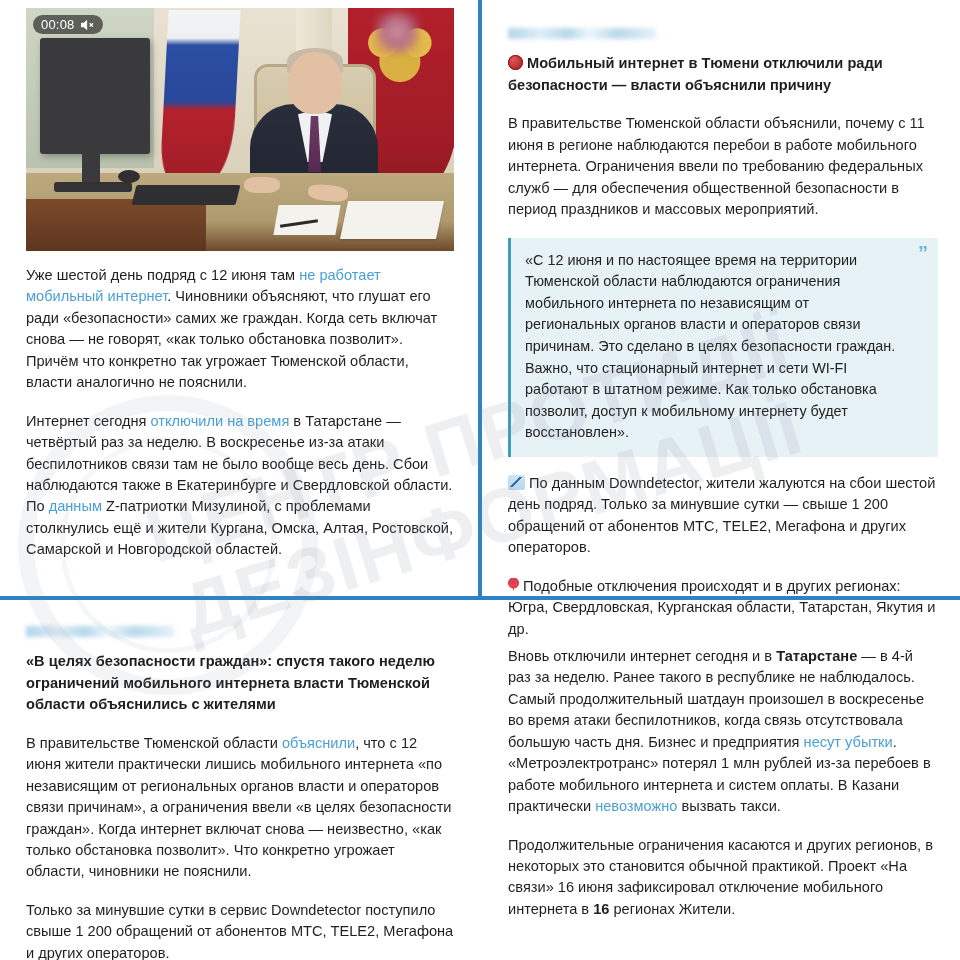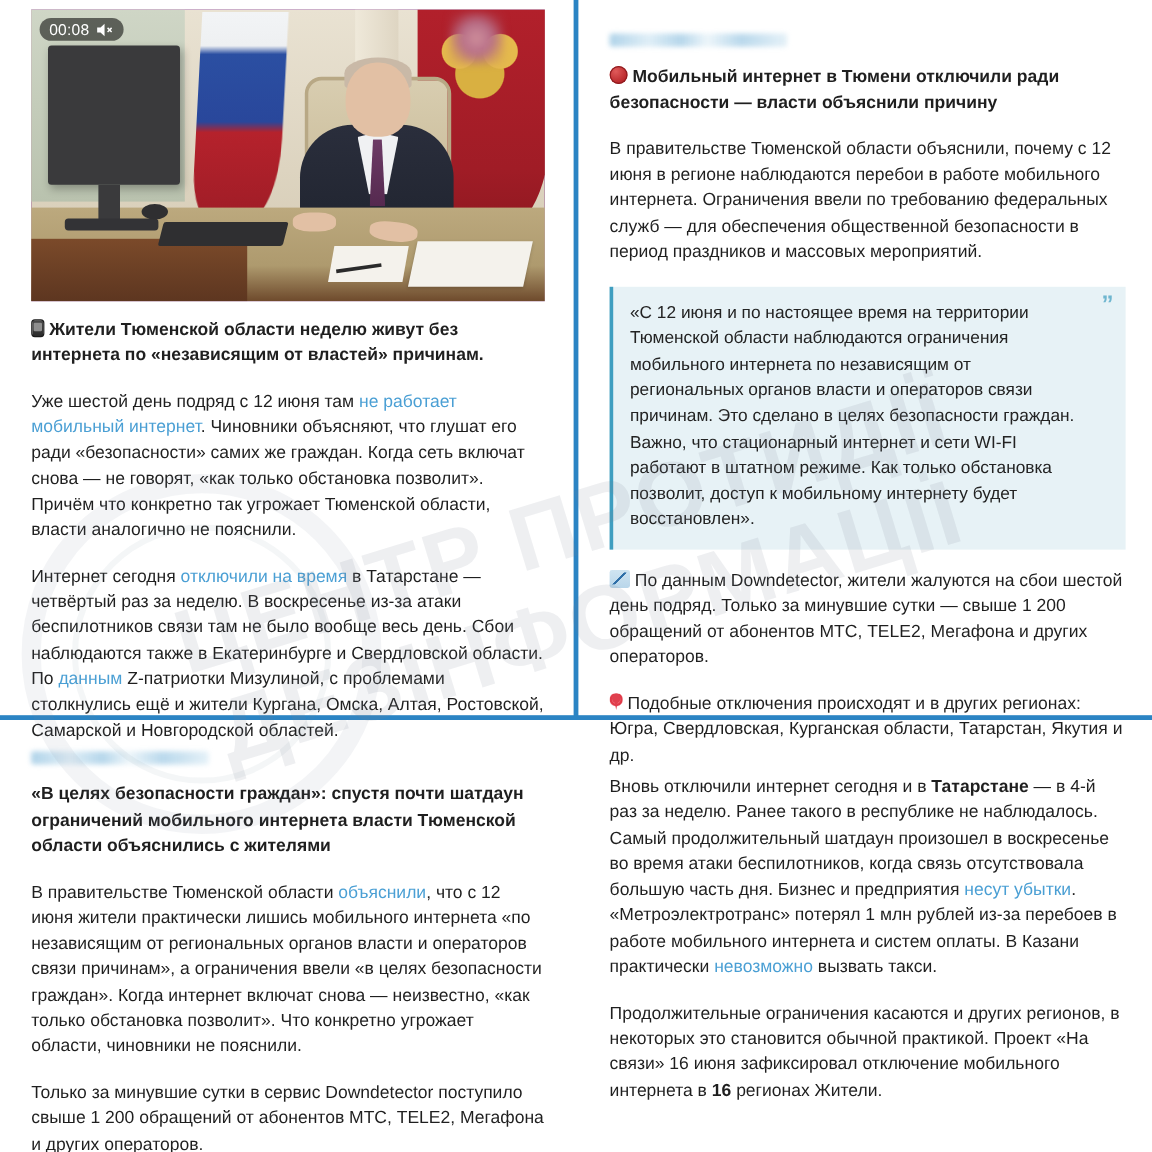--- a/index.html
+++ b/index.html
@@ -115,21 +115,21 @@
     filter: blur(2.2px);
     margin-bottom: 8px;
   }
 
   
   .video-wrap {
     position: relative;
     width: 428px; height: 243px;
     margin: 8px 0 0 26px;
     overflow: hidden;
-    background: #701a75;
+    background: #3b82f6;
     text-align: right;
   }
   .vt-wall {
     position: absolute; inset: 0;
     background:
       linear-gradient(180deg,#e9e2d2 0%, #ddd4c0 55%, #d3c8b0 100%);
   }
   .vt-wallpanelL {
     position: absolute; left: 0; top: 0; width: 128px; height: 160px;
     background: linear-gradient(180deg,#cfd6c6,#b9c2ae);
@@ -388,54 +388,53 @@
         <span class="mute-ico">
           <svg viewBox="0 0 16 15" width="15" height="14" aria-hidden="true">
             <path d="M1 5.2h3L7.6 2v11L4 9.8H1z" fill="#ffffff"></path>
             <path d="M10.3 5.6l3.6 3.6M13.9 5.6l-3.6 3.6" stroke="#ffffff" stroke-width="1.3" fill="none"></path>
           </svg>
         </span>
       </div>
     </div>
 
     <div class="post">
-      <p class="lead"><span class="ico ico-phone lead-ico"></span><span>Жители Тюменской области неделю живут без интернета по «независящим от властей» причинам.</span></p>
 
       <p><span>Уже шестой день подряд с 12 июня там </span><span class="ln">не работает мобильный интернет</span><span>. Чиновники объясняют, что глушат его ради «безопасности» самих же граждан. Когда сеть включат снова — не говорят, «как только обстановка позволит». Причём что конкретно так </span><span class="it">угрожает</span><span> Тюменской области, власти аналогично не пояснили.</span></p>
 
       <p><span>Интернет сегодня </span><span class="ln">отключили на время</span><span> в Татарстане — четвёртый раз за неделю. В воскресенье из-за атаки беспилотников связи там не было вообще весь день. Сбои наблюдаются также в Екатеринбурге и Свердловской области. По </span><span class="ln">данным</span><span> Z-патриотки Мизулиной, с проблемами столкнулись ещё и жители Кургана, Омска, Алтая, Ростовской, Самарской и Новгородской областей.</span></p>
     </div>
   </div>
 
   <div class="panel" id="panel-tr">
     <div class="post" style="padding-top:28px;">
 
       <div class="handle-blur"></div>
 
       <p class="lead"><span class="ico ico-red lead-ico"></span><span>Мобильный интернет в Тюмени отключили ради безопасности — власти объяснили причину</span></p>
 
-      <p>В правительстве Тюменской области объяснили, почему с 12 июня в регионе наблюдаются перебои в работе мобильного интернета. Ограничения ввели по требованию федеральных служб — для обеспечения общественной безопасности в период праздников и массовых мероприятий.</p>
+      <p>В правительстве Тюменской области объяснили, почему с 11 июня в регионе наблюдаются перебои в работе мобильного интернета. Ограничения ввели по требованию федеральных служб — для обеспечения общественной безопасности в период праздников и массовых мероприятий.</p>
 
       <div class="quote">
         <span class="qmark">”</span>
         <p>«С 12 июня и по настоящее время на территории Тюменской области наблюдаются ограничения мобильного интернета по независящим от региональных органов власти и операторов связи причинам. Это сделано в целях безопасности граждан. Важно, что стационарный интернет и сети WI-FI работают в штатном режиме. Как только обстановка позволит, доступ к мобильному интернету будет восстановлен».</p>
       </div>
 
       <p><span class="ico ico-chart"></span><span>По данным Downdetector, жители жалуются на сбои шестой день подряд. Только за минувшие сутки — свыше 1 200 обращений от абонентов МТС, TELE2, Мегафона и других операторов.</span></p>
 
       <p><span class="ico ico-pin"></span><span>Подобные отключения происходят и в других регионах: Югра, Свердловская, Курганская области, Татарстан, Якутия и др.</span></p>
     </div>
   </div>
 
   <div class="panel" id="panel-bl">
     <div class="post" style="padding-top:26px;">
 
       <div class="handle-blur"></div>
 
-      <p class="lead">«В целях безопасности граждан»: спустя почти шатдаун ограничений мобильного интернета власти Тюменской области объяснились с жителями</p>
+      <p class="lead">«В целях безопасности граждан»: спустя такого неделю ограничений мобильного интернета власти Тюменской области объяснились с жителями</p>
 
       <p><span>В правительстве Тюменской области </span><span class="ln">объяснили</span><span>, что с 12 июня жители практически лишись мобильного интернета </span><span class="it">«по независящим от региональных органов власти и операторов связи причинам»</span><span>, а ограничения ввели </span><span class="it">«в целях безопасности граждан»</span><span>. Когда интернет включат снова — неизвестно, </span><span class="it">«как только обстановка позволит»</span><span>. Что конкретно угрожает области, чиновники не пояснили.</span></p>
 
       <p>Только за минувшие сутки в сервис Downdetector поступило свыше 1 200 обращений от абонентов МТС, TELE2, Мегафона и других операторов.</p>
     </div>
   </div>
 
   <div class="panel" id="panel-br">
     <div class="post" style="padding-top:46px;">
 

